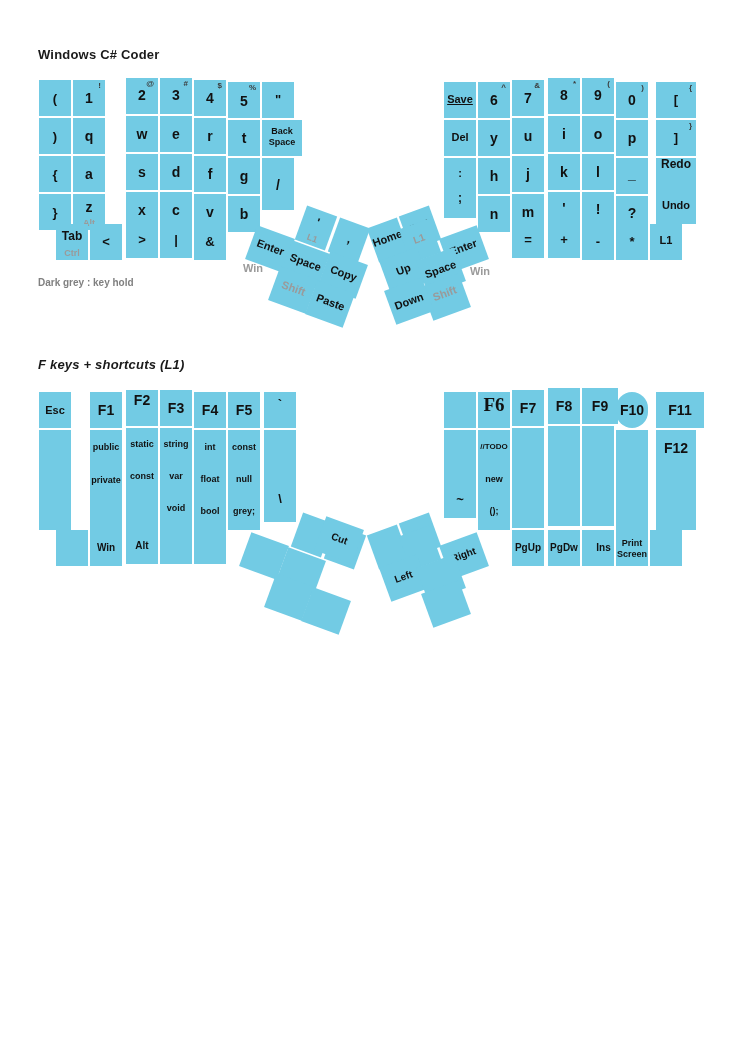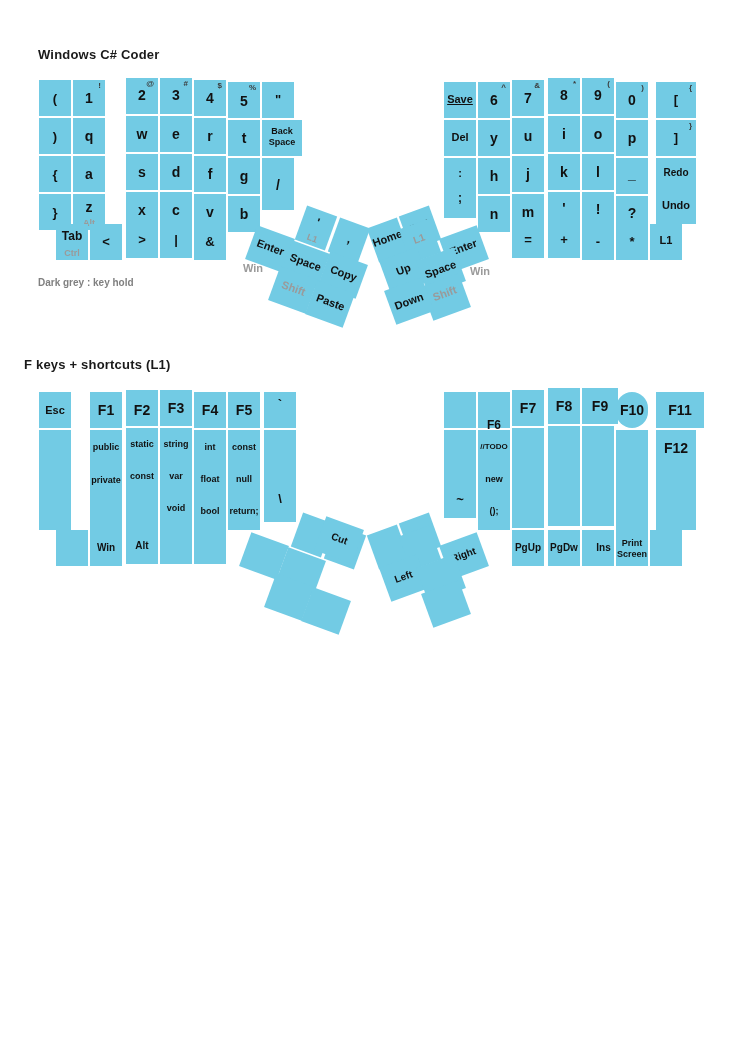--- a/index.html
+++ b/index.html
@@ -265,21 +265,21 @@
 <div class="key" style="left:548px; top:154px; width:32px; height:36px;">
   <span class="lbl main" style="top:11px; font-size:14px;">k</span>
 </div>
 <div class="key" style="left:582px; top:154px; width:32px; height:36px;">
   <span class="lbl main" style="top:11px; font-size:14px;">l</span>
 </div>
 <div class="key" style="left:616px; top:158px; width:32px; height:36px;">
   <span class="lbl main" style="top:9px; font-size:14px;">_</span>
 </div>
 <div class="key" style="left:656px; top:158px; width:40px; height:36px;">
-  <span class="lbl main" style="top:10px; font-size:10px;">Redo</span>
+  <span class="lbl main" style="top:0; font-size:12px;">Redo</span>
 </div>
 
 <div class="key" style="left:444px; top:182px; width:32px; height:36px;">
   <span class="lbl main" style="top:10px; font-size:12px;">;</span>
 </div>
 <div class="key" style="left:478px; top:196px; width:32px; height:36px;">
   <span class="lbl main" style="top:11px; font-size:14px;">n</span>
 </div>
 <div class="key" style="left:512px; top:194px; width:32px; height:36px;">
   <span class="lbl main" style="top:11px; font-size:14px;">m</span>
@@ -336,30 +336,30 @@
     <span class="lbl main" style="top:9px; font-size:11px; color:#9a9a9a;">Shift</span>
   </div>
   <div class="key" style="left:13px; top:78px; width:40px; height:36px; transform:rotate(-20deg);">
     <span class="lbl main" style="top:13px; font-size:11px;">Down</span>
   </div>
   <span class="lbl" style="left:94px; top:60px; font-size:11px; color:#9a9a9a; font-weight:bold; position:absolute;">Win</span>
 </div>
 
 <div class="note" style="left:38px; top:277px;">Dark grey : key hold</div>
 
-<div class="layout-title" style="left:24px; top:357px;">F keys + shortcuts (L1)</div>
+<div class="layout-title" style="left:38px; top:357px;font-style:italic;">F keys + shortcuts (L1)</div>
 
 <div class="key" style="left:39px; top:392px; width:32px; height:36px;">
   <span class="lbl main" style="top:13px; font-size:11px;">Esc</span>
 </div>
 <div class="key" style="left:90px; top:392px; width:32px; height:36px;">
   <span class="lbl main" style="top:11px; font-size:14px;">F1</span>
 </div>
 <div class="key" style="left:126px; top:390px; width:32px; height:36px;">
-  <span class="lbl main" style="top:13px; font-size:14px;">F2</span>
+  <span class="lbl main" style="top:3px; font-size:14px;">F2</span>
 </div>
 <div class="key" style="left:160px; top:390px; width:32px; height:36px;">
   <span class="lbl main" style="top:11px; font-size:14px;">F3</span>
 </div>
 <div class="key" style="left:194px; top:392px; width:32px; height:36px;">
   <span class="lbl main" style="top:11px; font-size:14px;">F4</span>
 </div>
 <div class="key" style="left:228px; top:392px; width:32px; height:36px;">
   <span class="lbl main" style="top:11px; font-size:14px;">F5</span>
 </div>
@@ -420,21 +420,21 @@
 <div class="key" style="left:126px; top:492px; width:32px; height:36px;">
   <span class="lbl main" style="top:12px; font-size:9px;"></span>
 </div>
 <div class="key" style="left:160px; top:492px; width:32px; height:36px;">
   <span class="lbl main" style="top:12px; font-size:9px;">void</span>
 </div>
 <div class="key" style="left:194px; top:494px; width:32px; height:36px;">
   <span class="lbl main" style="top:13px; font-size:9px;">bool</span>
 </div>
 <div class="key" style="left:228px; top:494px; width:32px; height:36px;">
-  <span class="lbl main" style="top:13px; font-size:9px;">return;</span>
+  <span class="lbl main" style="top:13px; font-size:9px;">grey;</span>
 </div>
 <div class="key" style="left:264px; top:470px; width:32px; height:52px;">
   <span class="lbl main" style="top:22px; font-size:13px;">\</span>
 </div>
 
 <div class="key" style="left:56px; top:530px; width:32px; height:36px;">
   <span class="lbl main" style="top:13px; font-size:10px;"></span>
 </div>
 <div class="key" style="left:90px; top:530px; width:32px; height:36px;">
   <span class="lbl main" style="top:13px; font-size:10px;">Win</span>
@@ -470,21 +470,21 @@
   </div>
   <div class="key" style="left:70px; top:81px; width:40px; height:36px; transform:rotate(20deg);">
     <span class="lbl main" style="top:12px; font-size:10px;"></span>
   </div>
 </div>
 
 <div class="key" style="left:444px; top:392px; width:32px; height:36px;">
   <span class="lbl main" style="top:13px; font-size:10px;"></span>
 </div>
 <div class="key" style="left:478px; top:392px; width:32px; height:36px;">
-  <span class="lbl main" style="top:27px; font-size:12px;">F6</span>
+  <span class="lbl main" style="top:3px; font-size:19px;font-family:Liberation Serif, serif;">F6</span>
 </div>
 <div class="key" style="left:512px; top:390px; width:32px; height:36px;">
   <span class="lbl main" style="top:11px; font-size:14px;">F7</span>
 </div>
 <div class="key" style="left:548px; top:388px; width:32px; height:36px;">
   <span class="lbl main" style="top:11px; font-size:14px;">F8</span>
 </div>
 <div class="key" style="left:582px; top:388px; width:36px; height:36px;">
   <span class="lbl main" style="top:11px; font-size:14px;">F9</span>
 </div>

